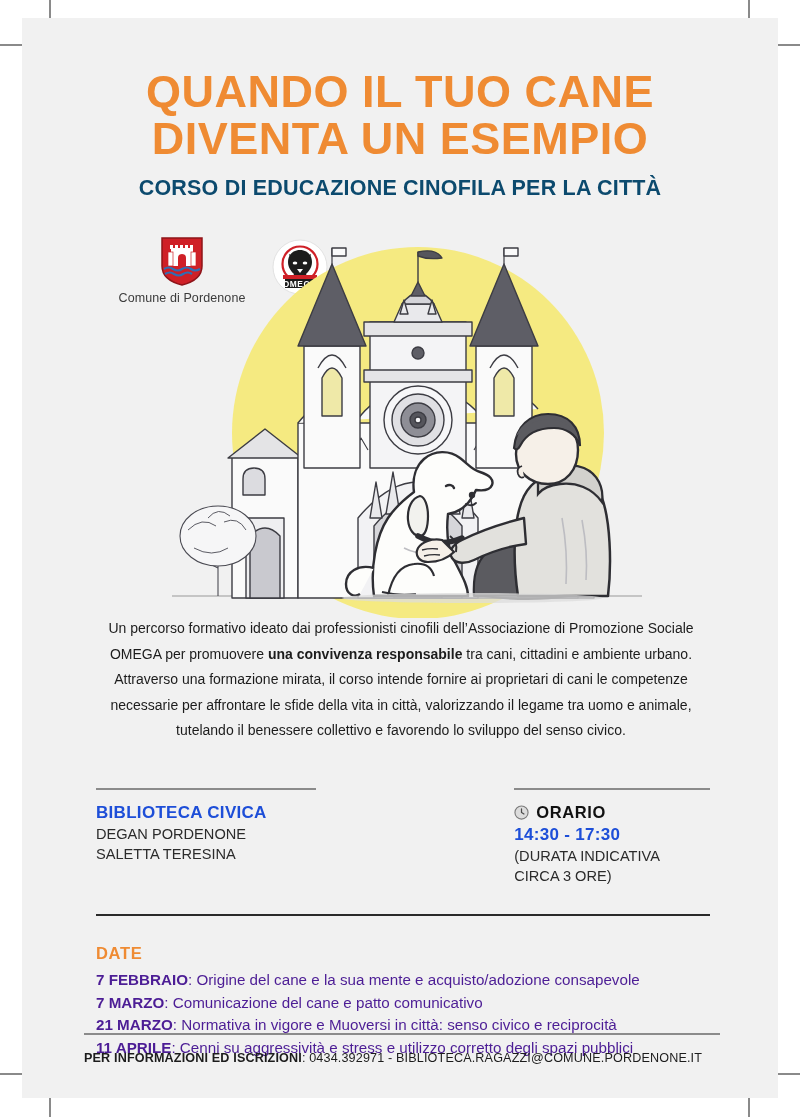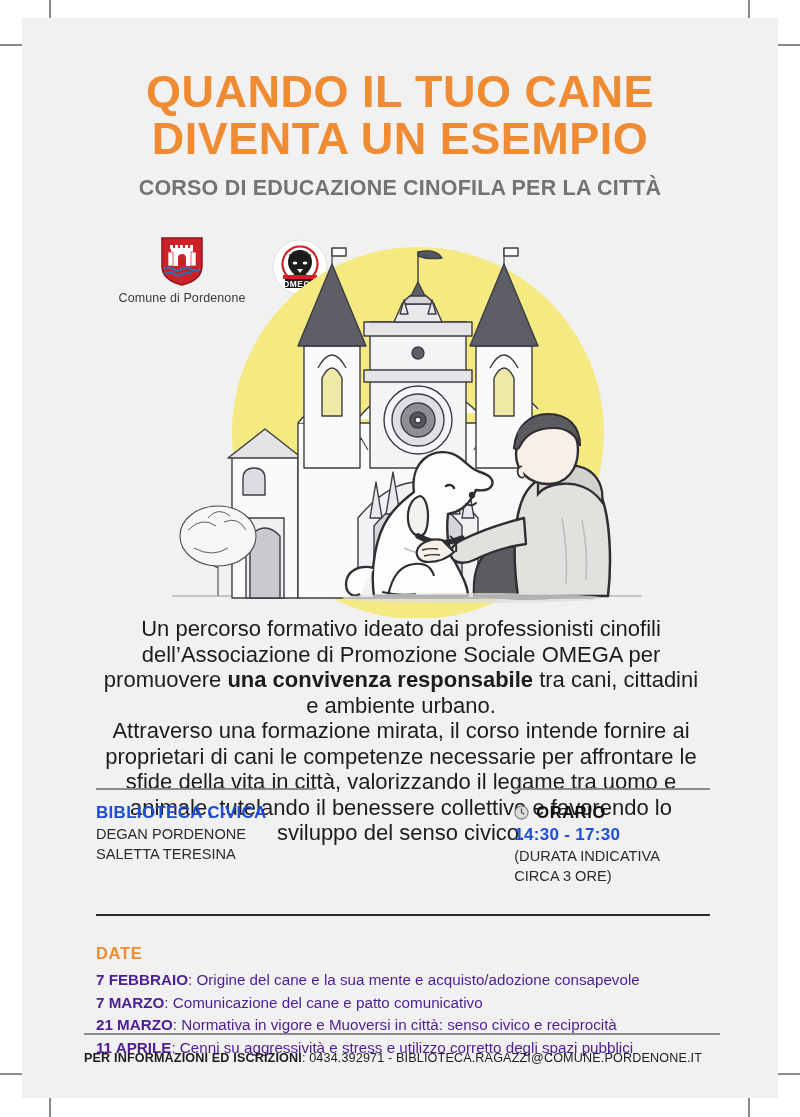--- a/index.html
+++ b/index.html
@@ -35,21 +35,21 @@
   .title{
     color:#ef8b33;
     font-weight:bold;
     font-size:45px;
     line-height:47px;
     letter-spacing:0.5px;
     margin:0;
     font-stretch:condensed;
   }
   .subtitle{
-    color:#737373;
+    color:#0c4a6e;
     font-weight:bold;
     font-size:21.5px;
     letter-spacing:0.2px;
     margin:14px 0 0 0;
   }
 
   
   .logos{
     position:absolute;
     left:92px;top:218px;
@@ -69,21 +69,21 @@
     left:0;top:200px;
     width:756px;height:400px;
   }
 
   
   .body-copy{
     position:absolute;
     left:74px;top:598px;
     width:610px;
     text-align:center;
-    font-size:22px;
+    font-size:14px;
     line-height:25.5px;
     color:#1c1c1c;
   }
   .body-copy b{font-weight:bold;}
 
   
   .info-row{
     position:absolute;
     left:74px;top:770px;
     width:614px;

